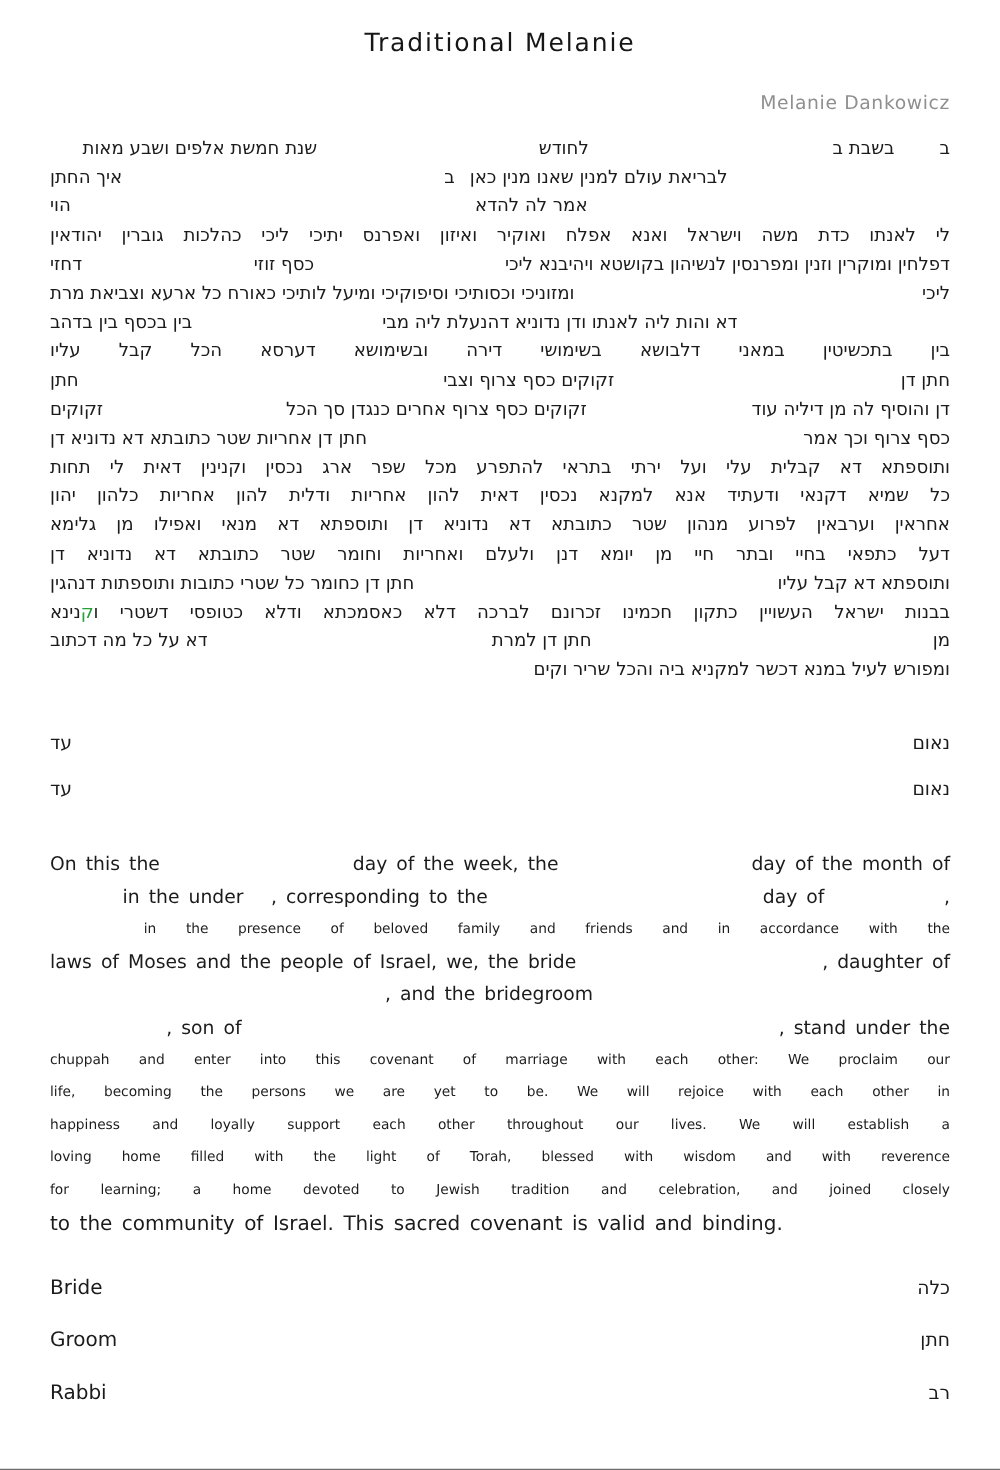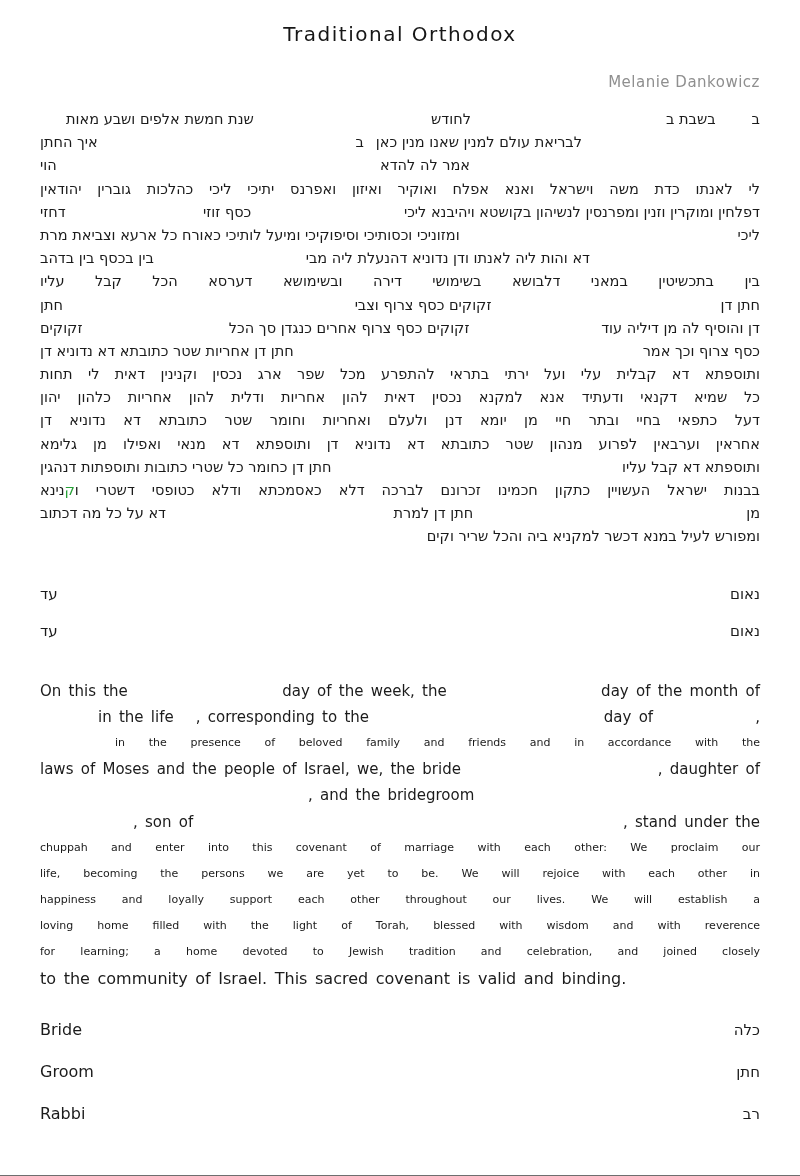--- a/index.html
+++ b/index.html
@@ -35,21 +35,21 @@
   
   .sigs{margin-top:28px;}
   .sig{display:flex;justify-content:space-between;align-items:baseline;height:20px;margin-bottom:22px;font-size:16px;}
   .sig .sh{font-size:15px;direction:rtl;}
 </style>
 </head>
 <body>
 
 <div class="page">
 
-  <div class="title">Traditional Orthodox</div>
+  <div class="title">Traditional Melanie</div>
   <div class="subtitle">Melanie Dankowicz</div>
 
   <div class="heb">
 
     <div class="hl">
       <span class="ht">ב</span>
       <span class="sp" style="width:36px"></span>
       <span class="ht">בשבת ב</span>
       <span class="g" style="flex-grow:1.1"></span>
       <span class="ht">לחודש</span>
@@ -116,22 +116,22 @@
     </div>
 
     <div class="hl">
       <span class="ht">כסף צרוף וכך אמר</span>
       <span class="g" style="flex-grow:1"></span>
       <span class="ht">חתן דן אחריות שטר כתובתא דא נדוניא דן</span>
     </div>
 
     <div class="hj"><span>ותוספתא דא קבלית עלי ועל ירתי בתראי להתפרע מכל שפר ארג נכסין וקנינין דאית לי תחות</span></div>
     <div class="hj"><span>כל שמיא דקנאי ודעתיד אנא למקנא נכסין דאית להון אחריות ודלית להון אחריות כלהון יהון</span></div>
+    <div class="hj"><span>אחראין וערבאין לפרוע מנהון שטר כתובתא דא נדוניא דן ותוספתא דא מנאי ואפילו מן גלימא</span></div>
     <div class="hj"><span>דעל כתפאי בחיי ובתר חיי מן יומא דנן ולעלם ואחריות וחומר שטר כתובתא דא נדוניא דן</span></div>
-    <div class="hj"><span>אחראין וערבאין לפרוע מנהון שטר כתובתא דא נדוניא דן ותוספתא דא מנאי ואפילו מן גלימא</span></div>
 
     <div class="hl">
       <span class="ht">ותוספתא דא קבל עליו</span>
       <span class="g" style="flex-grow:1"></span>
       <span class="ht">חתן דן כחומר כל שטרי כתובות ותוספתות דנהגין</span>
     </div>
 
     <div class="hj"><span>בבנות ישראל העשויין כתקון חכמינו זכרונם לברכה דלא כאסמכתא ודלא כטופסי דשטרי ו</span><span class="grn">ק</span><span>נינא</span></div>
 
     <div class="hl">
@@ -164,21 +164,21 @@
     <div class="el">
       <span class="et">On this the</span>
       <span class="g" style="flex-grow:1"></span>
       <span class="et">day of the week, the</span>
       <span class="g" style="flex-grow:1"></span>
       <span class="et">day of the month of</span>
     </div>
 
     <div class="el">
       <span class="sp" style="width:58px"></span>
-      <span class="et">in the life</span>
+      <span class="et">in the under</span>
       <span class="sp" style="width:22px"></span>
       <span class="et">, corresponding to the</span>
       <span class="g" style="flex-grow:2.3"></span>
       <span class="et">day of</span>
       <span class="g" style="flex-grow:1"></span>
       <span class="et">,</span>
     </div>
 
     <div class="ej" style="padding-left:75px"><span>in the presence of beloved family and friends and in accordance with the</span></div>
 

